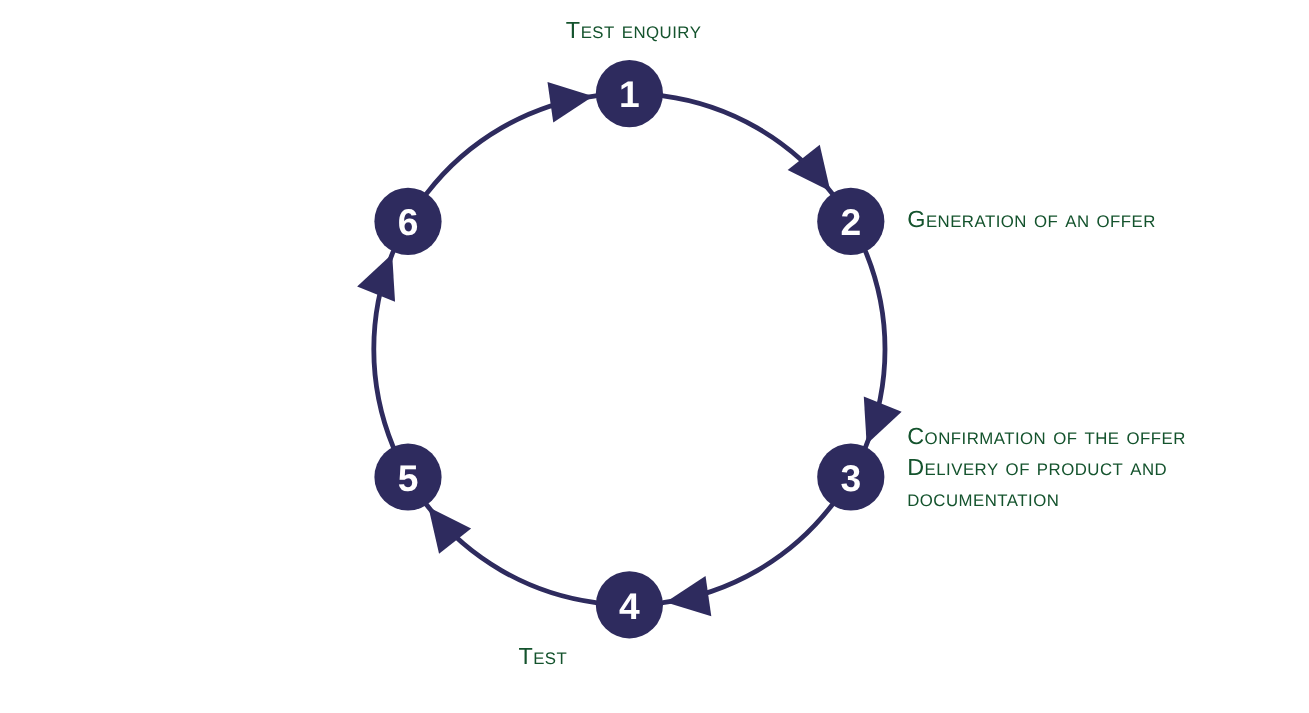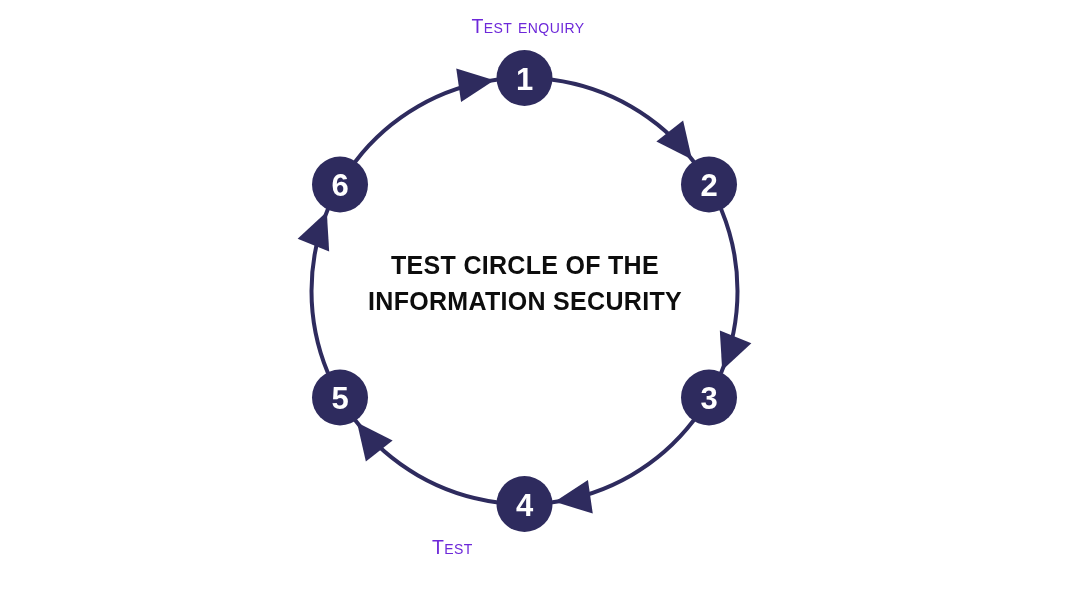--- a/index.html
+++ b/index.html
@@ -28,21 +28,21 @@
     font-family: "Liberation Sans", sans-serif;
     font-size: 31px;
     font-weight: 700;
     fill: #ffffff;
     text-anchor: middle;
     dominant-baseline: central;
   }
   .label {
     position: absolute;
     font-family: "Liberation Sans", sans-serif;
-    color: #6d28d9;
+    color: #14532d;
     font-size: 19.5px;
     font-variant: small-caps;
     letter-spacing: 0.4px;
     line-height: 1.33;
     white-space: pre-line;
   }
 
   #label-1 { left: 400px; top: 14px;  width: 256px; text-align: center; }
   #label-2 { left: 756px; top: 171px; width: 320px; text-align: left; }
   #label-3 { left: 756px; top: 352px; width: 330px; text-align: left; }
@@ -97,19 +97,21 @@
         <text x="709" y="398.5" class="node-num">3</text>
         <circle cx="524.5" cy="504" r="28" fill="#2e2b5e"></circle>
         <text x="524.5" y="505" class="node-num">4</text>
         <circle cx="340" cy="397.5" r="28" fill="#2e2b5e"></circle>
         <text x="340" y="398.5" class="node-num">5</text>
         <circle cx="340" cy="184.5" r="28" fill="#2e2b5e"></circle>
         <text x="340" y="185.5" class="node-num">6</text>
       </g>
   </svg>
 
-  <div id="center-title">TEST CIRCLE OF THE
-INFORMATION SECURITY</div>
 
   <div class="label" id="label-1">Test enquiry</div>
+  <div class="label" id="label-2">Generation of an offer</div>
+  <div class="label" id="label-3">Confirmation of the offer
+Delivery of product and
+documentation</div>
   <div class="label" id="label-4">Test</div>
 
 </div>
 
 </body></html>

